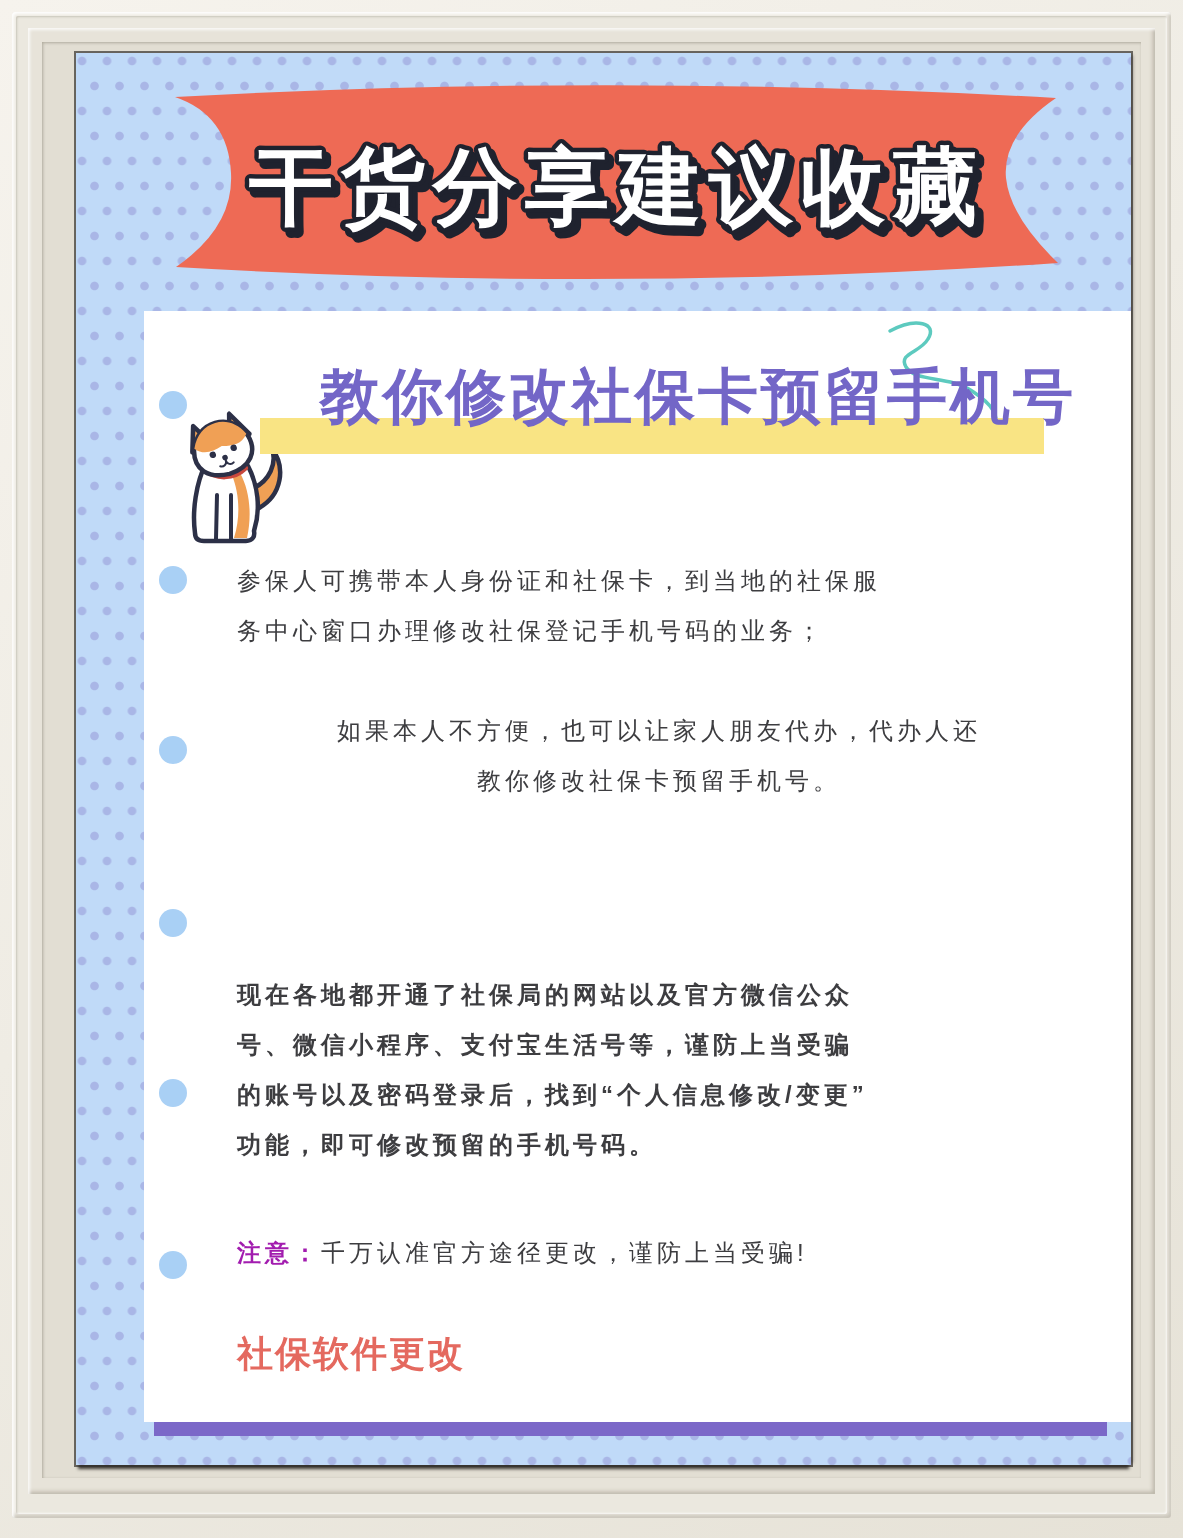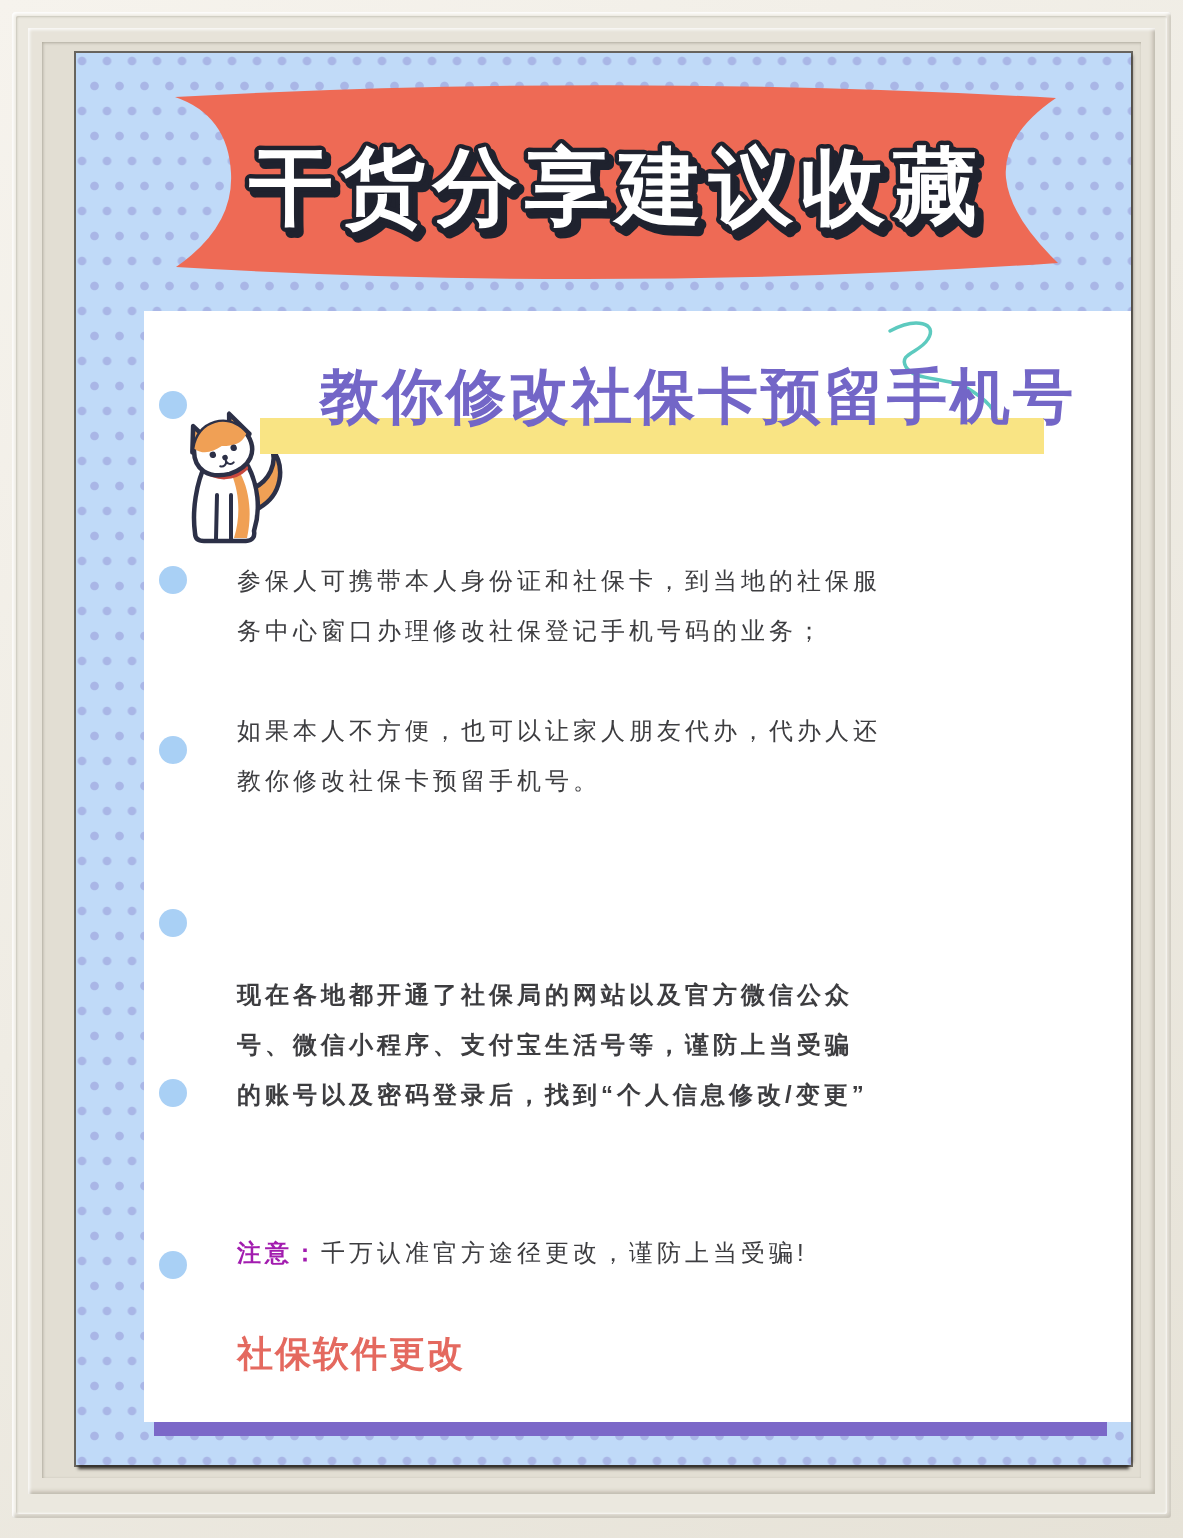--- a/index.html
+++ b/index.html
@@ -41,21 +41,21 @@
   .swirl{position:absolute;left:738px;top:2px;width:148px;height:134px;}
   .title-wrap{position:absolute;top:50px;left:0;right:0;height:120px;}
   .hl-bar{position:absolute;left:116px;top:57px;width:784px;height:36px;background:#f9e484;}
   .card-title{position:relative;margin:0;text-align:center;font-size:60px;line-height:72px;
     font-weight:700;color:#7366c7;letter-spacing:3px;white-space:nowrap;}
   .textcol{position:absolute;left:93px;width:844px;color:#3d3d40;}
   .body-line{font-size:24px;line-height:50px;letter-spacing:4px;white-space:nowrap;}
   .sec-heading{position:absolute;left:93px;margin:0;font-size:36px;line-height:44px;
     font-weight:700;color:#e4695f;letter-spacing:2px;}
   .p-intro{top:245px;}
-  .p-proxy{top:395px;}
+  .p-proxy{top:395px;text-align:center;}
   .h-online{top:553px;}
   .p-online{top:659px;font-weight:bold;}
   .p-note{top:917px;}
   .h-software{top:1021px;}
   .note-label{font-weight:700;color:#a21caf;}
 </style>
 </head>
 <body>
 
 <div class="frame">
@@ -121,20 +121,21 @@
       <div class="textcol p-proxy" style="position:absolute">
         <div class="body-line">如果本人不方便，也可以让家人朋友代办，代办人还</div>
         <div class="body-line">教你修改社保卡预留手机号。</div>
       </div>
 
 
       <div class="textcol p-online" style="position:absolute">
         <div class="body-line">现在各地都开通了社保局的网站以及官方微信公众</div>
         <div class="body-line">号、微信小程序、支付宝生活号等，谨防上当受骗</div>
         <div class="body-line">的账号以及密码登录后，找到“个人信息修改/变更”</div>
+        <div class="body-line">功能，即可修改预留的手机号码。</div>
       </div>
 
       <div class="textcol p-note" style="position:absolute">
         <div class="body-line">
           <span class="note-label">注意：</span><span>千万认准官方途径更改，谨防上当受骗!</span>
         </div>
       </div>
 
       <h2 class="sec-heading h-software">社保软件更改</h2>
 

